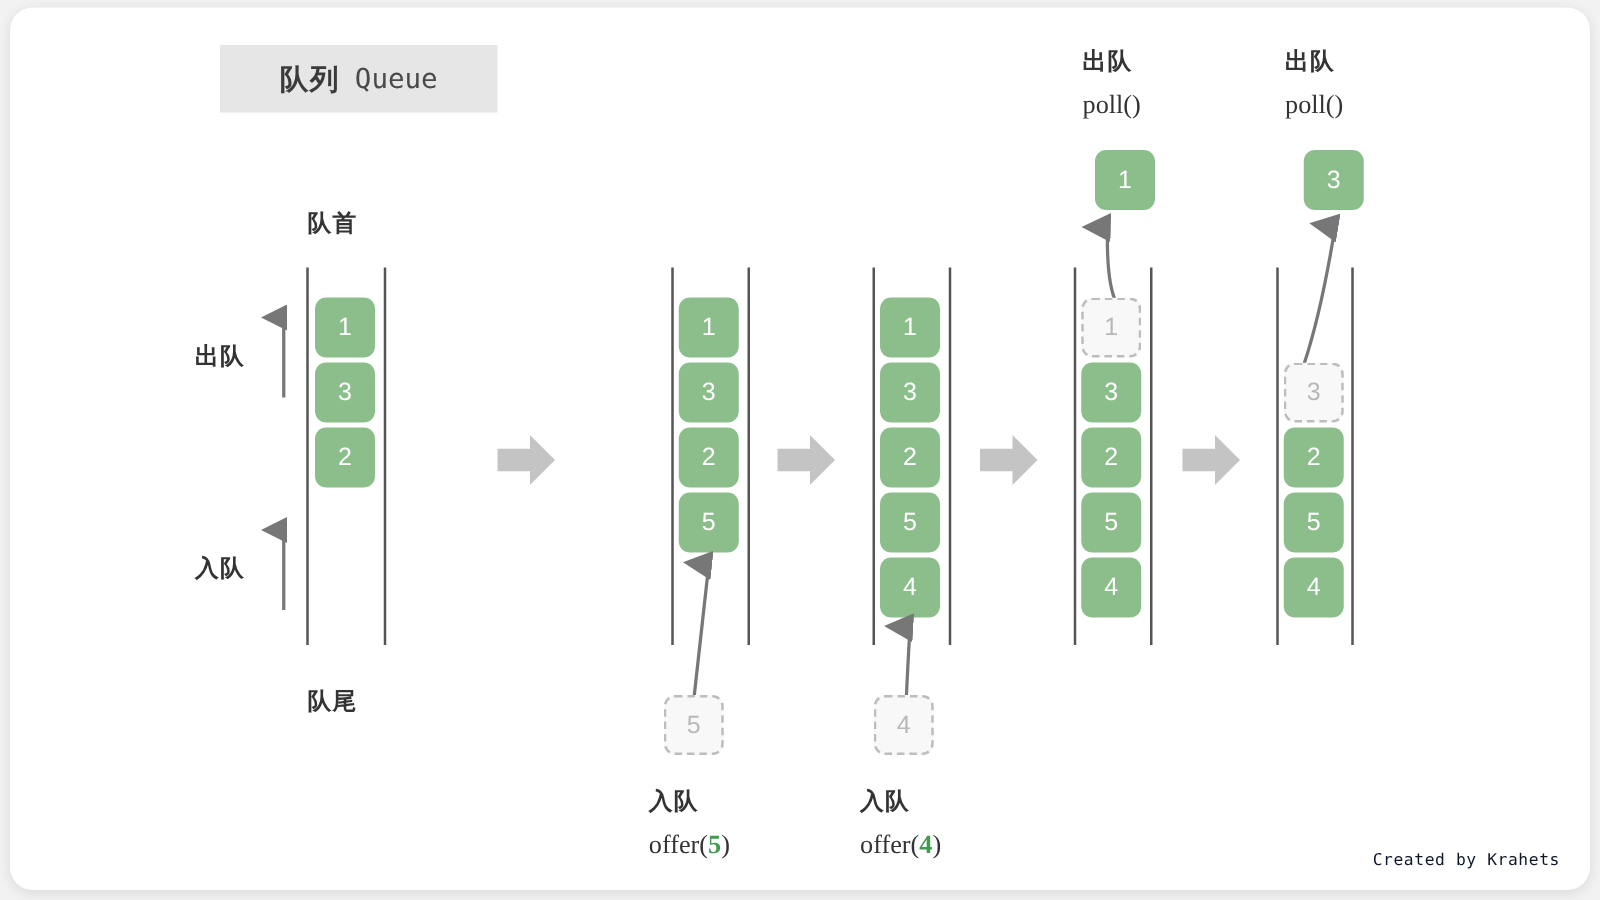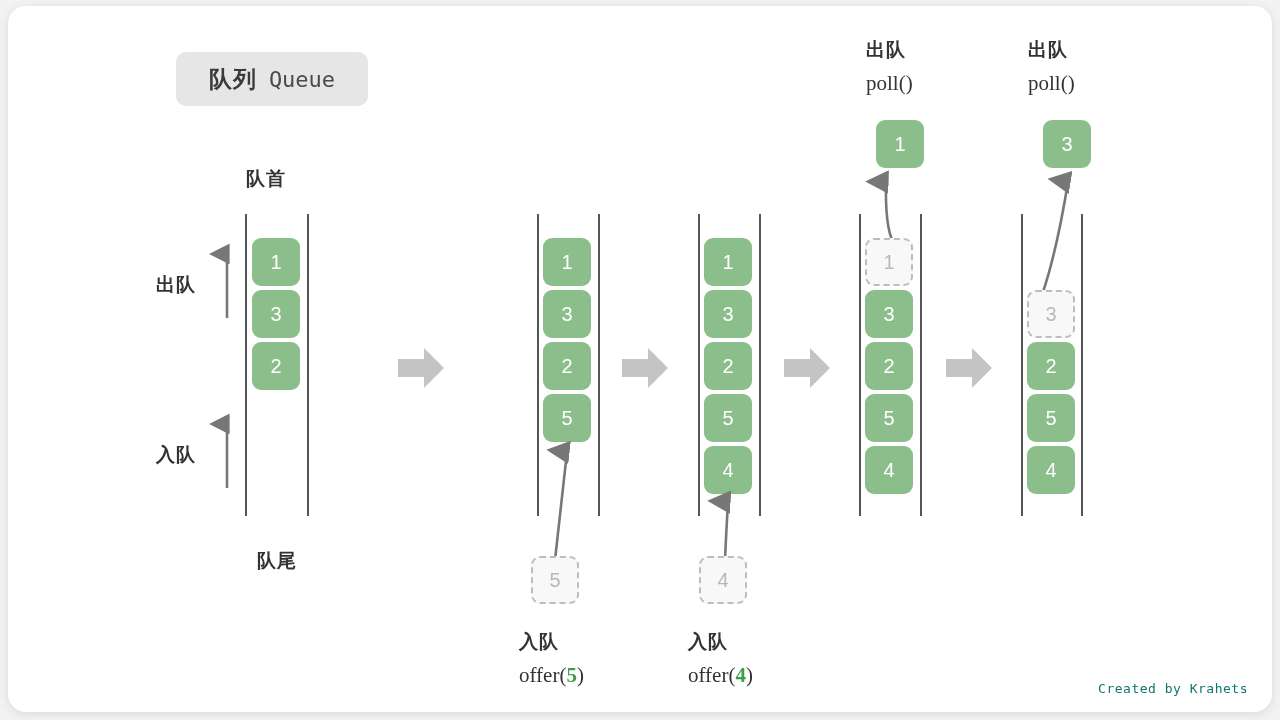--- a/index.html
+++ b/index.html
@@ -22,24 +22,24 @@
     height: 706px;
     background: #ffffff;
     border-radius: 18px;
     box-shadow: 0 2px 10px rgba(0,0,0,0.10);
     overflow: hidden;
   }
   .abs { position: absolute; }
 
   
   #title-badge {
-    left: 168px; top: 46px;
-    width: 192px; height: 54px;
+    left: 168px; top: 30px;
+    width: 222px; height: 54px;
     background: #e6e6e6;
-    border-radius: 10px;
+    border-radius: 0;
     display: flex;
     align-items: center;
     justify-content: center;
     gap: 12px;
   }
   #title-cn {
     font-size: 23px;
     font-weight: bold;
     color: #3b3b3b;
     letter-spacing: 1px;
@@ -112,38 +112,38 @@
     color: #333333;
     letter-spacing: 0px;
   }
   .caption .code .arg { color: #3f9c4f; font-weight: bold; }
 
   
   #credit {
     right: 24px; bottom: 16px;
     font-family: "DejaVu Sans Mono", "Liberation Mono", monospace;
     font-size: 13px;
-    color: #0f766e;
+    color: #0f172a;
     letter-spacing: 0.5px;
   }
 
   svg { display: block; overflow: visible; }
 </style>
 </head>
 <body>
 
 <div id="card">
 
   <div class="abs" id="title-badge">
     <span id="title-cn">队列</span>
     <span id="title-en">Queue</span>
   </div>
 
   <div class="abs cn-label" style="left:238px; top:160px; width:62px; ">队首</div>
-  <div class="abs cn-label" style="left:238px; top:542px; width:62px; text-align:center;">队尾</div>
+  <div class="abs cn-label" style="left:238px; top:542px; width:62px; text-align:left;">队尾</div>
 
   <div class="abs cn-label" style="left:148px; top:266px;">出队</div>
   <svg class="abs" style="left:206px; top:238px;" width="26" height="76">
     <defs>
       <marker id="mk-up" markerWidth="8" markerHeight="8" refX="4" refY="7" orient="auto">
         <path d="M0,8 L4,0 L8,8 Z" fill="#777777"></path>
       </marker>
     </defs>
     <line x1="13" y1="74" x2="13" y2="10" stroke="#777777" stroke-width="2.6" marker-end="url(#mk-up)"></line>
   </svg>

